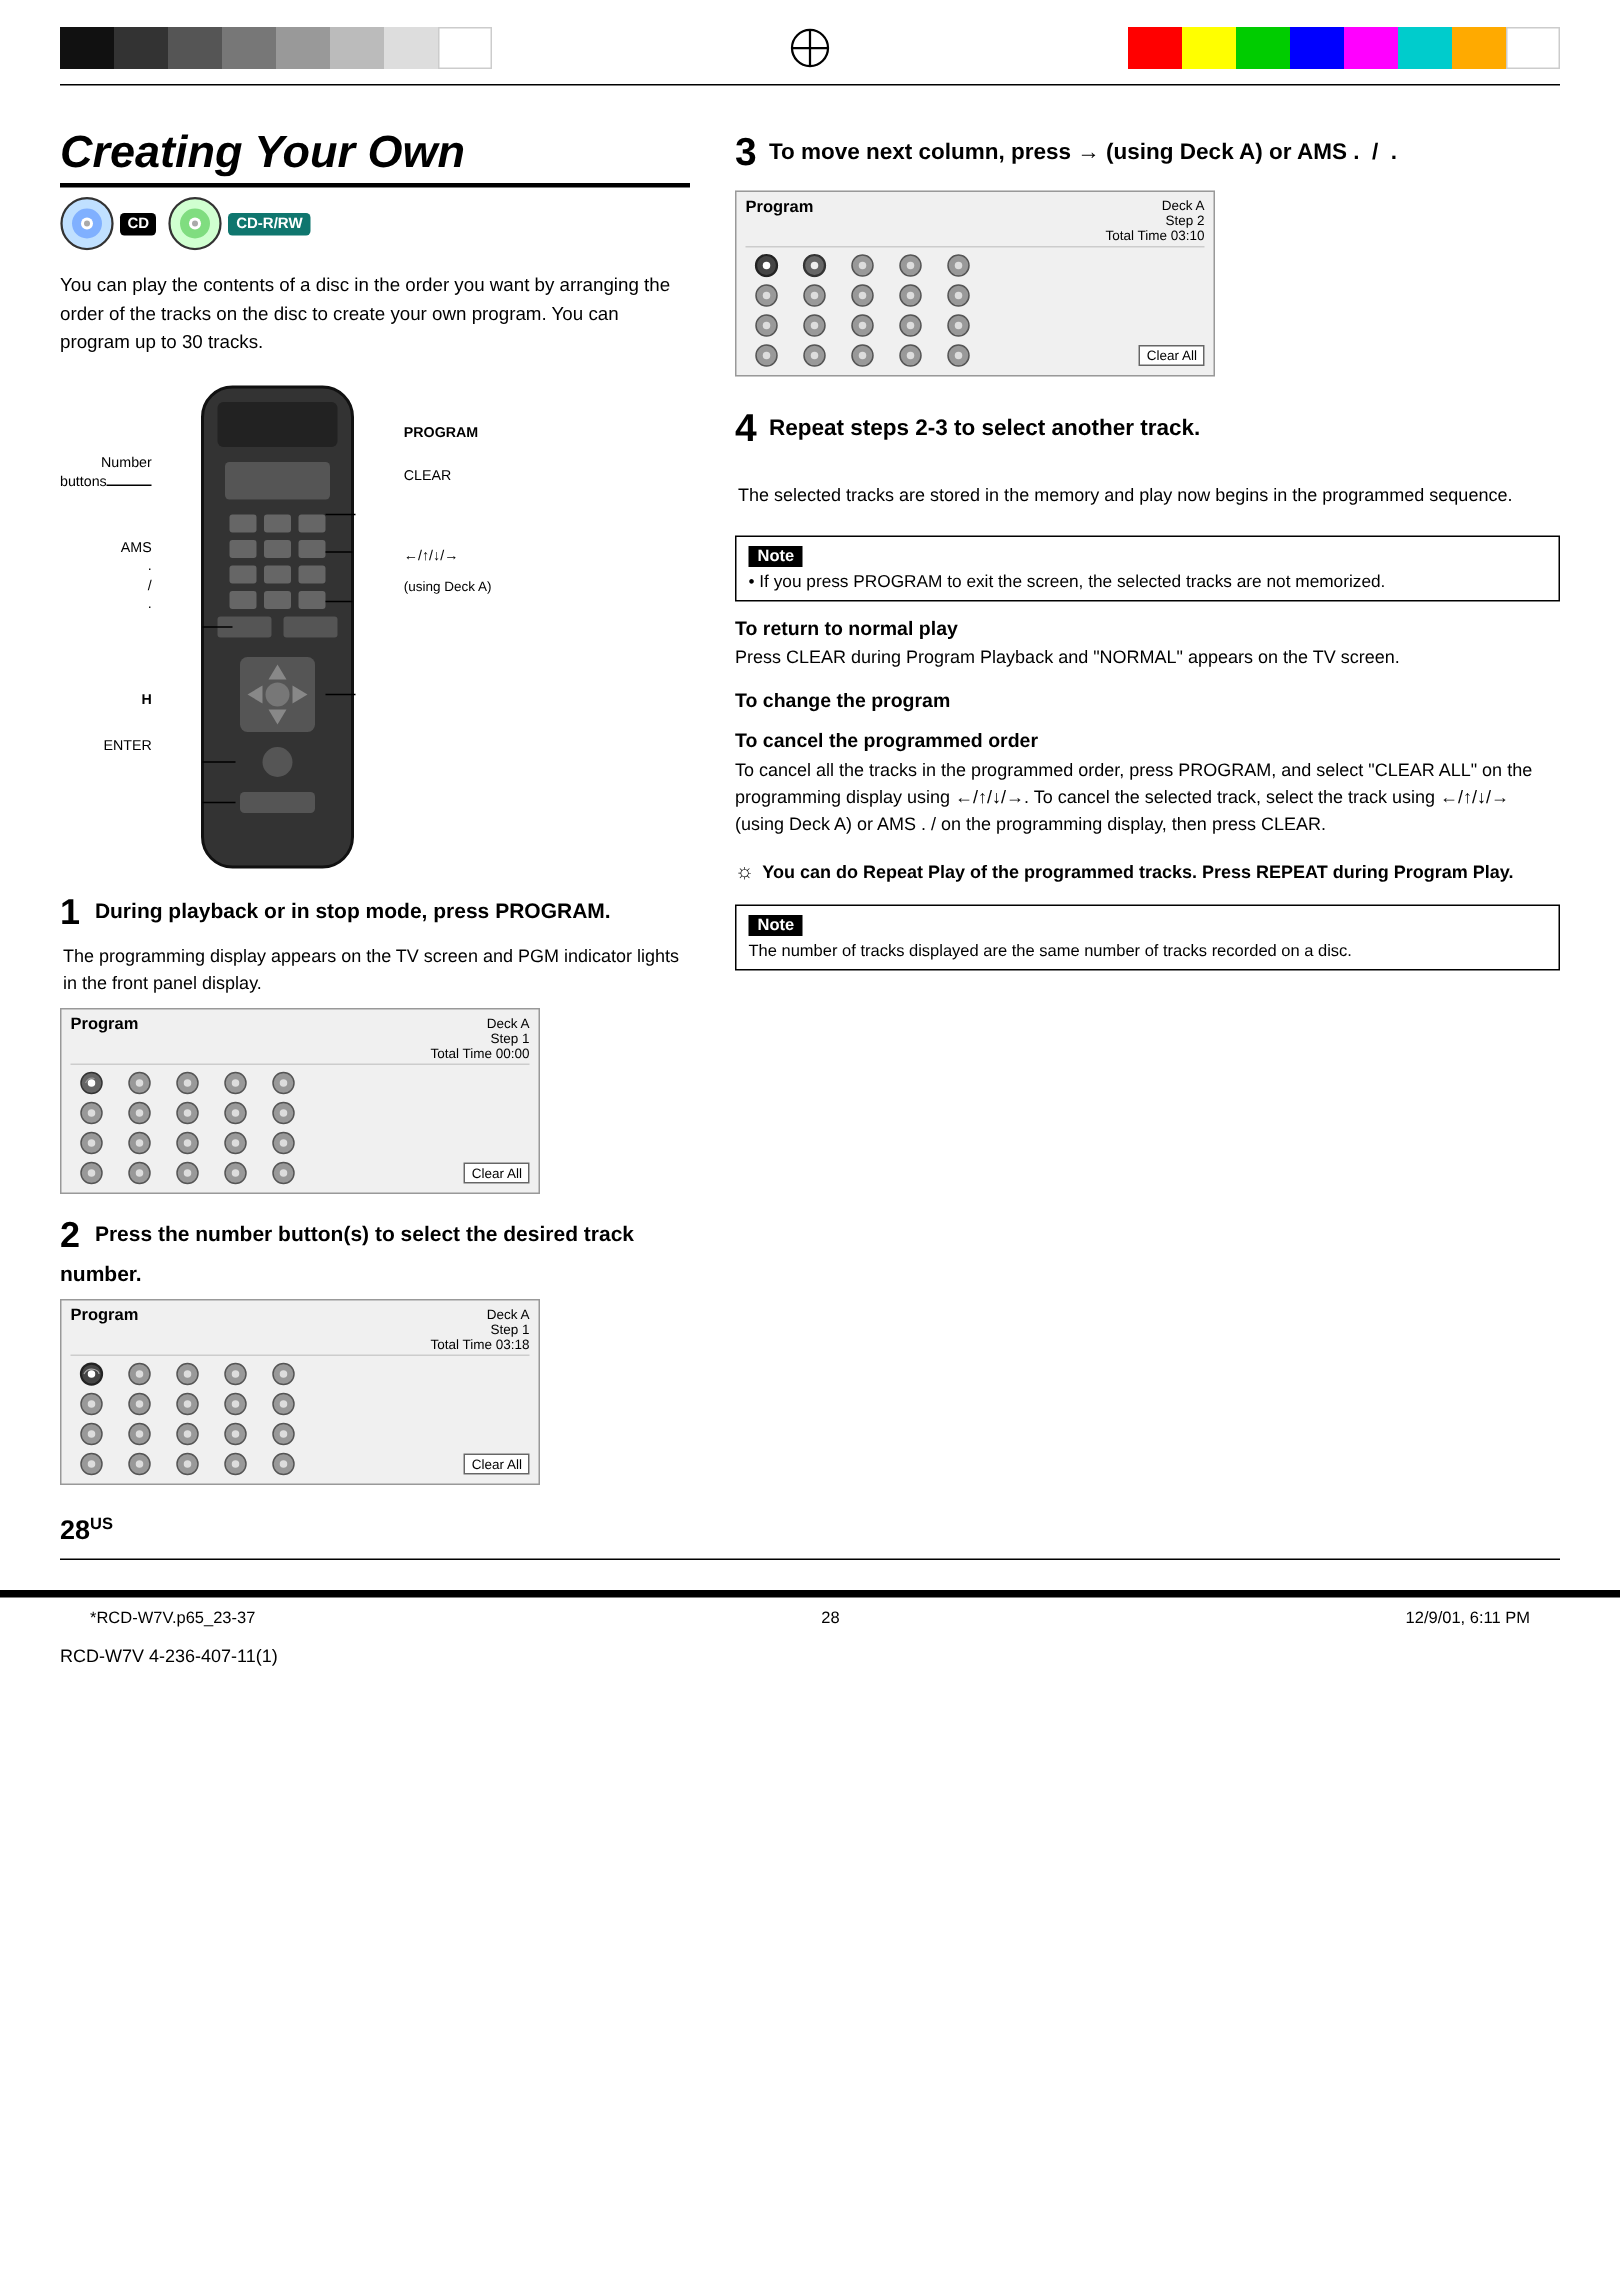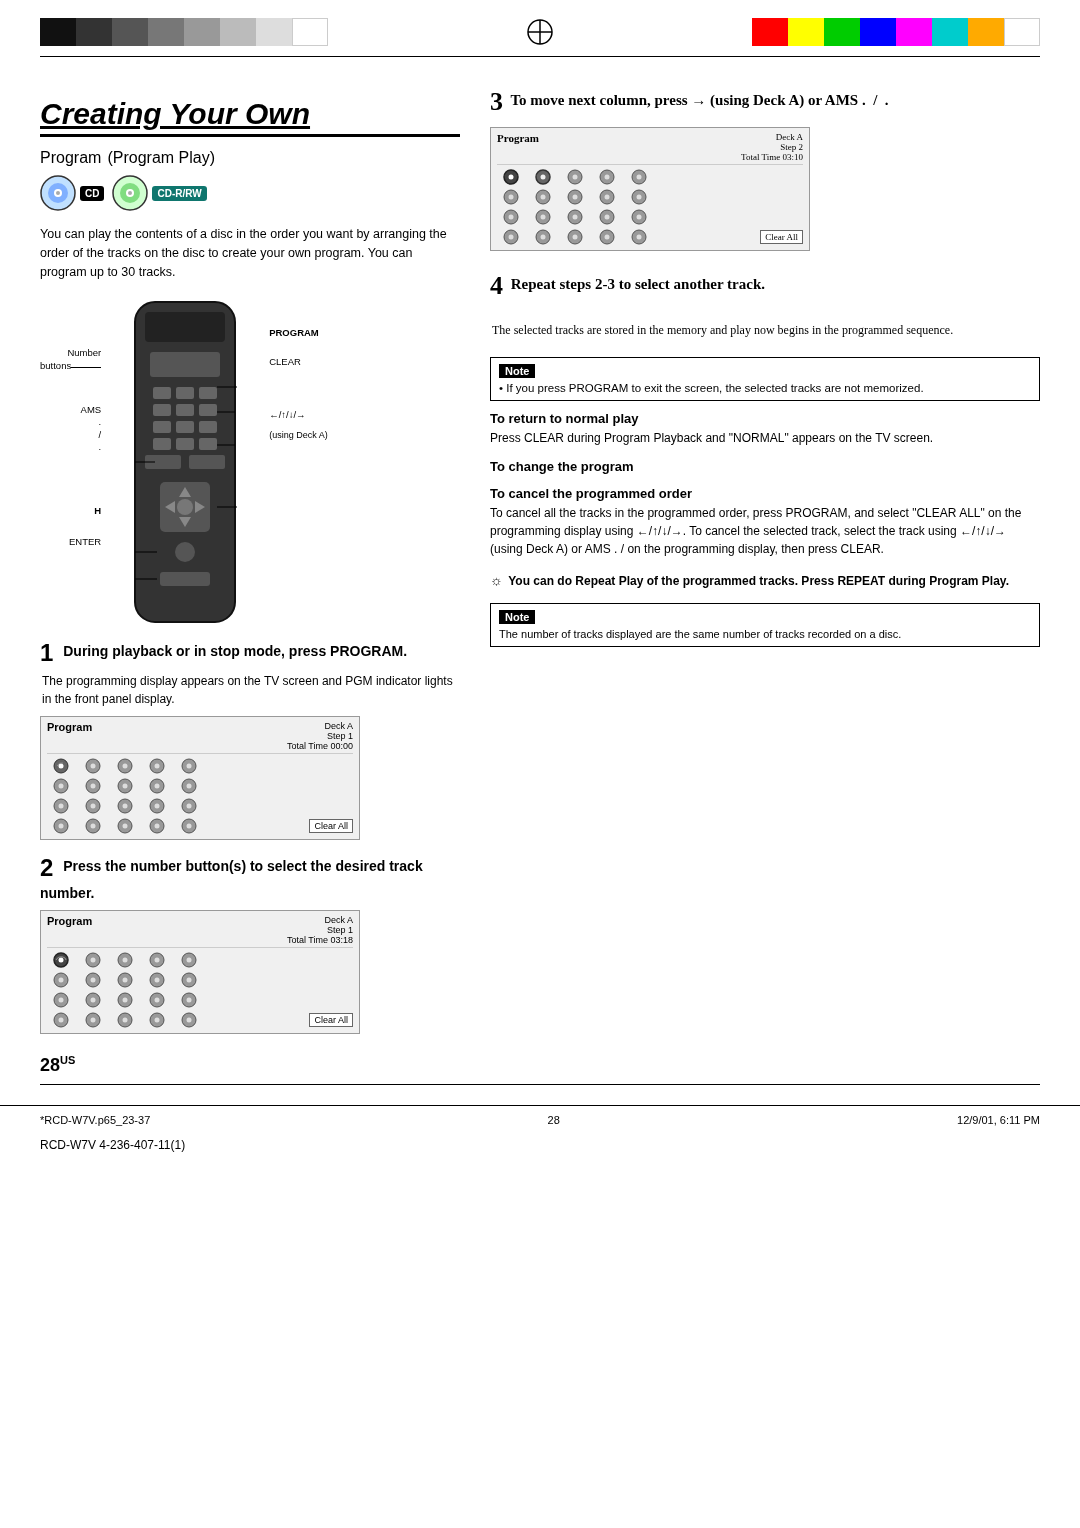--- a/index.html
+++ b/index.html
@@ -55,24 +55,23 @@
     
     .right-col {
       flex: 1;
     }
 
     
     .page-title {
       font-size: 30px;
       font-weight: 900;
       font-style: italic;
-      margin-top: 32px;
+      margin-top: 20px;
       margin-bottom: 0;
       line-height: 1.1;
-      text-decoration: underline;
     }
     .page-subtitle {
       font-size: 22px;
       font-weight: 900;
       margin-bottom: 6px;
     }
     .page-subtitle span {
       font-weight: normal;
       font-size: 16px;
     }
@@ -176,21 +175,20 @@
       padding: 1px 4px;
       background: #fff;
       margin-left: auto;
       display: block;
       width: fit-content;
     }
 
     
     .right-step {
       margin-bottom: 18px;
-      font-family: Liberation Serif, serif;
     }
     .right-step-header {
       font-size: 15px;
       font-weight: bold;
       line-height: 1.3;
       margin-bottom: 6px;
     }
     .right-step-num {
       font-size: 26px;
       font-weight: 900;
@@ -236,24 +234,24 @@
     }
     .repeat-note-icon {
       font-size: 14px;
       margin-right: 2px;
     }
 
     
     .page-footer {
       display: flex;
       justify-content: space-between;
-      padding: 8px 40px;
+      padding: 8px 60px;
       font-size: 11px;
       margin-top: 20px;
-      border-top: 1px solid #000000;
+      border-top: 5px solid #000000;
     }
 
     .page-number {
       font-size: 18px;
       font-weight: bold;
       margin-top: 12px;
     }
     .page-number sup {
       font-size: 11px;
     }
@@ -350,24 +348,20 @@
 </div>
 
 <div class="page-border-top"></div>
 
 <div class="main-content">
 
   <div class="left-col">
     <div class="title-underline">
       <div class="page-title">Creating Your Own</div>
     </div>
-    <div class="page-subtitle">
-      <span>Program</span>
-      <span>(Program Play)</span>
-    </div>
 
     <div class="disc-icons">
       <div style="display:flex;align-items:center;gap:4px;">
         <svg width="36" height="36" viewBox="0 0 36 36">
           <circle cx="18" cy="18" r="17" fill="#c0e0ff" stroke="#333" stroke-width="1.5"></circle>
           <circle cx="18" cy="18" r="10" fill="#80b0ff"></circle>
           <circle cx="18" cy="18" r="4" fill="#fff"></circle>
           <circle cx="18" cy="18" r="2" fill="#aaa"></circle>
         </svg>
         <span class="disc-icon-label">CD</span>

